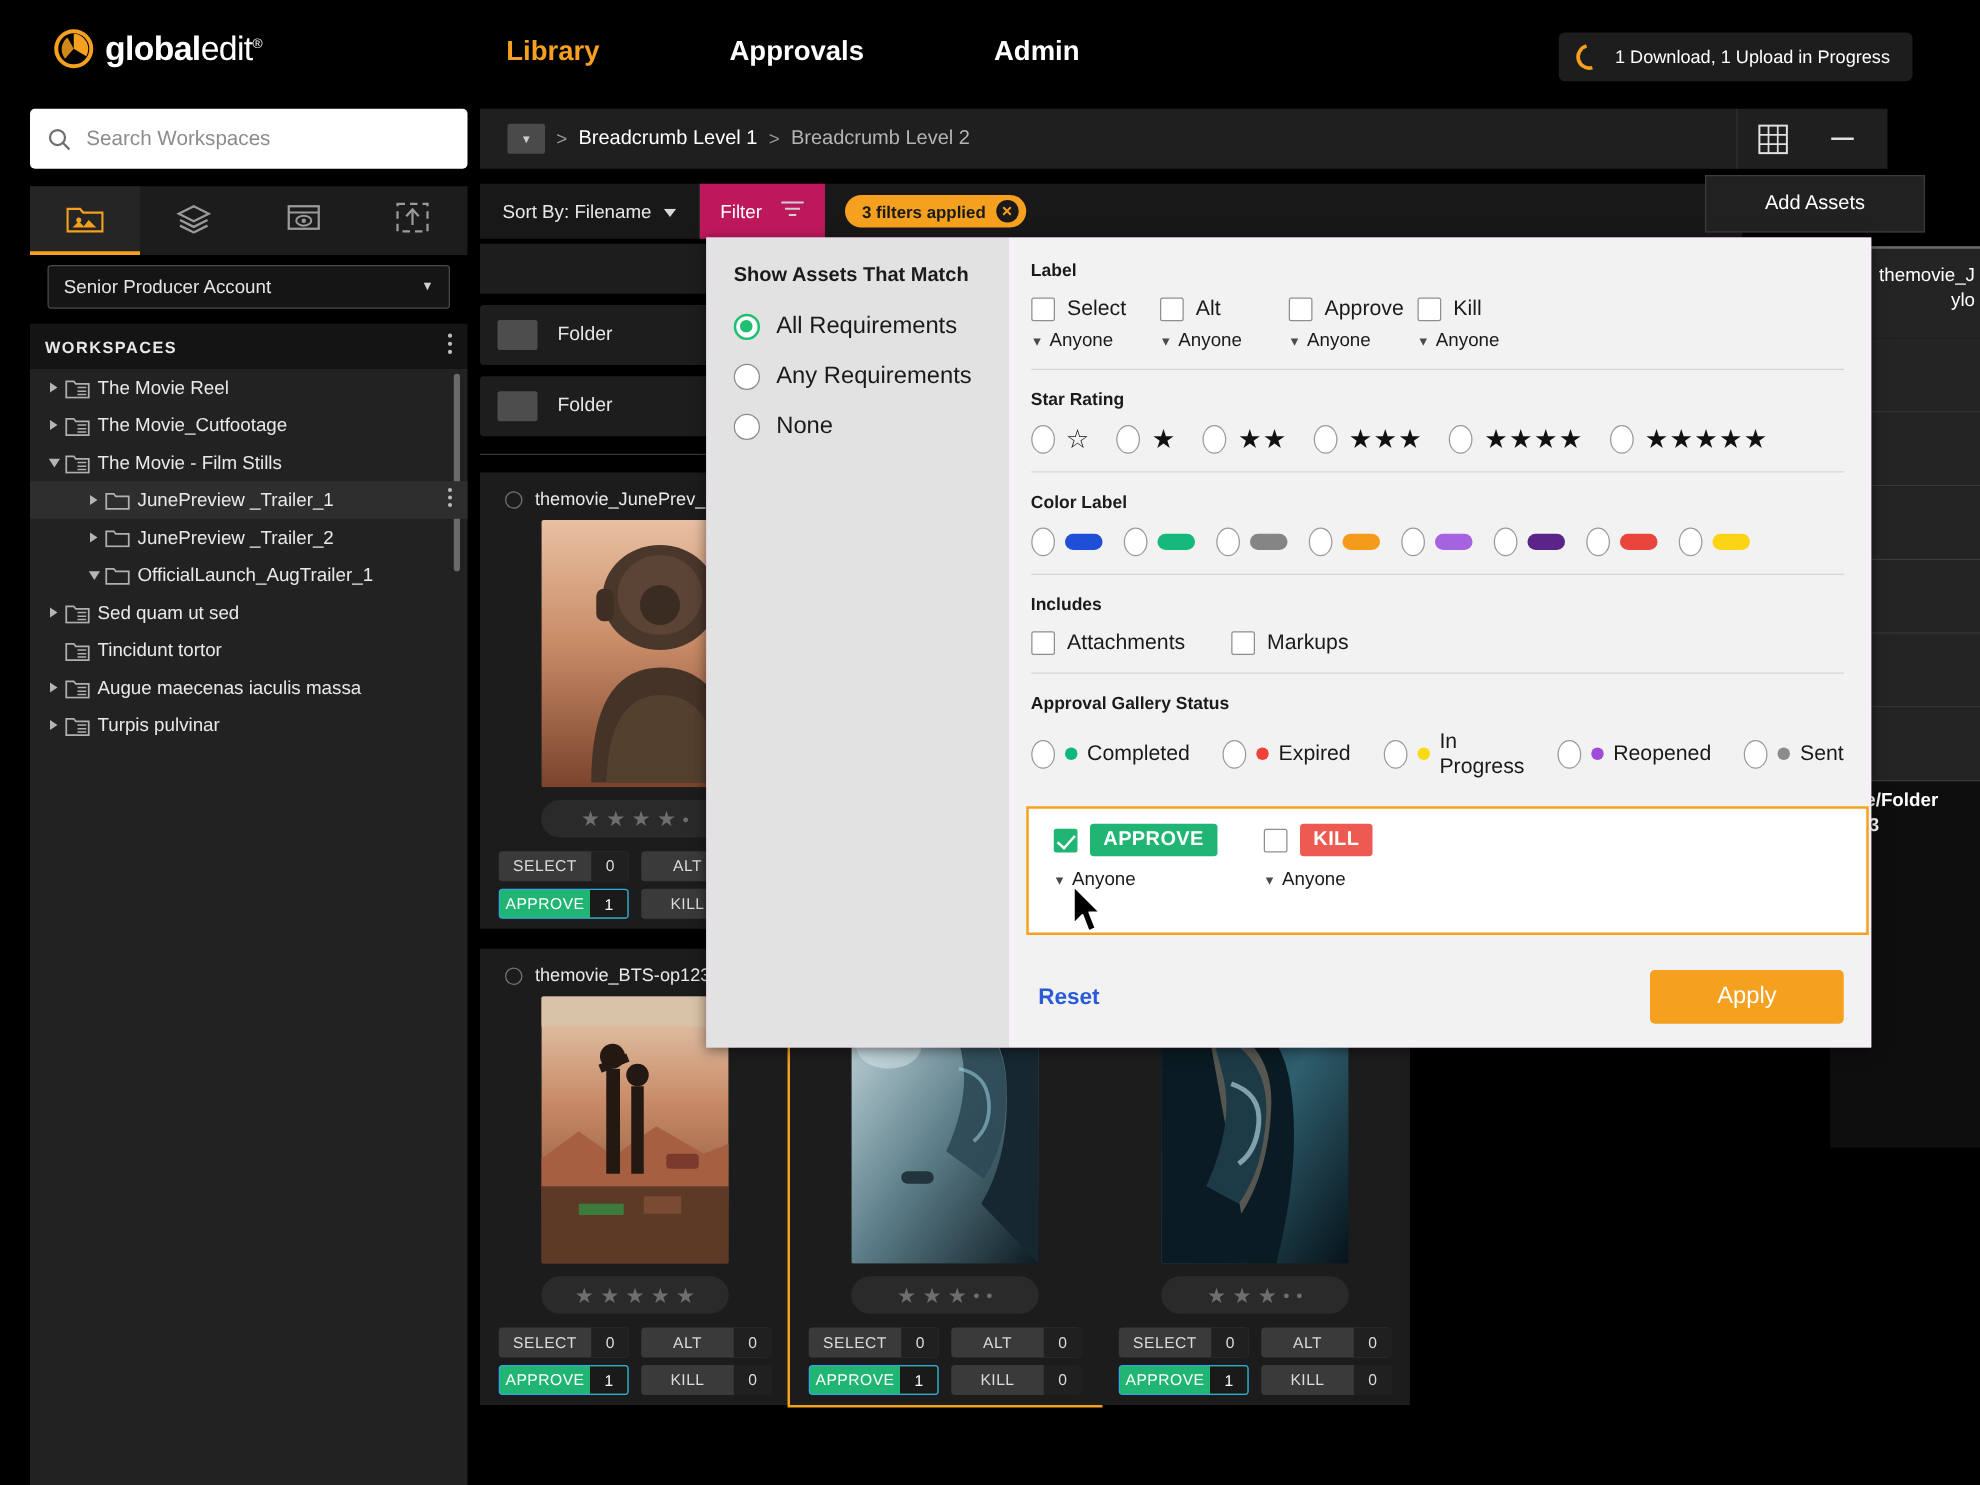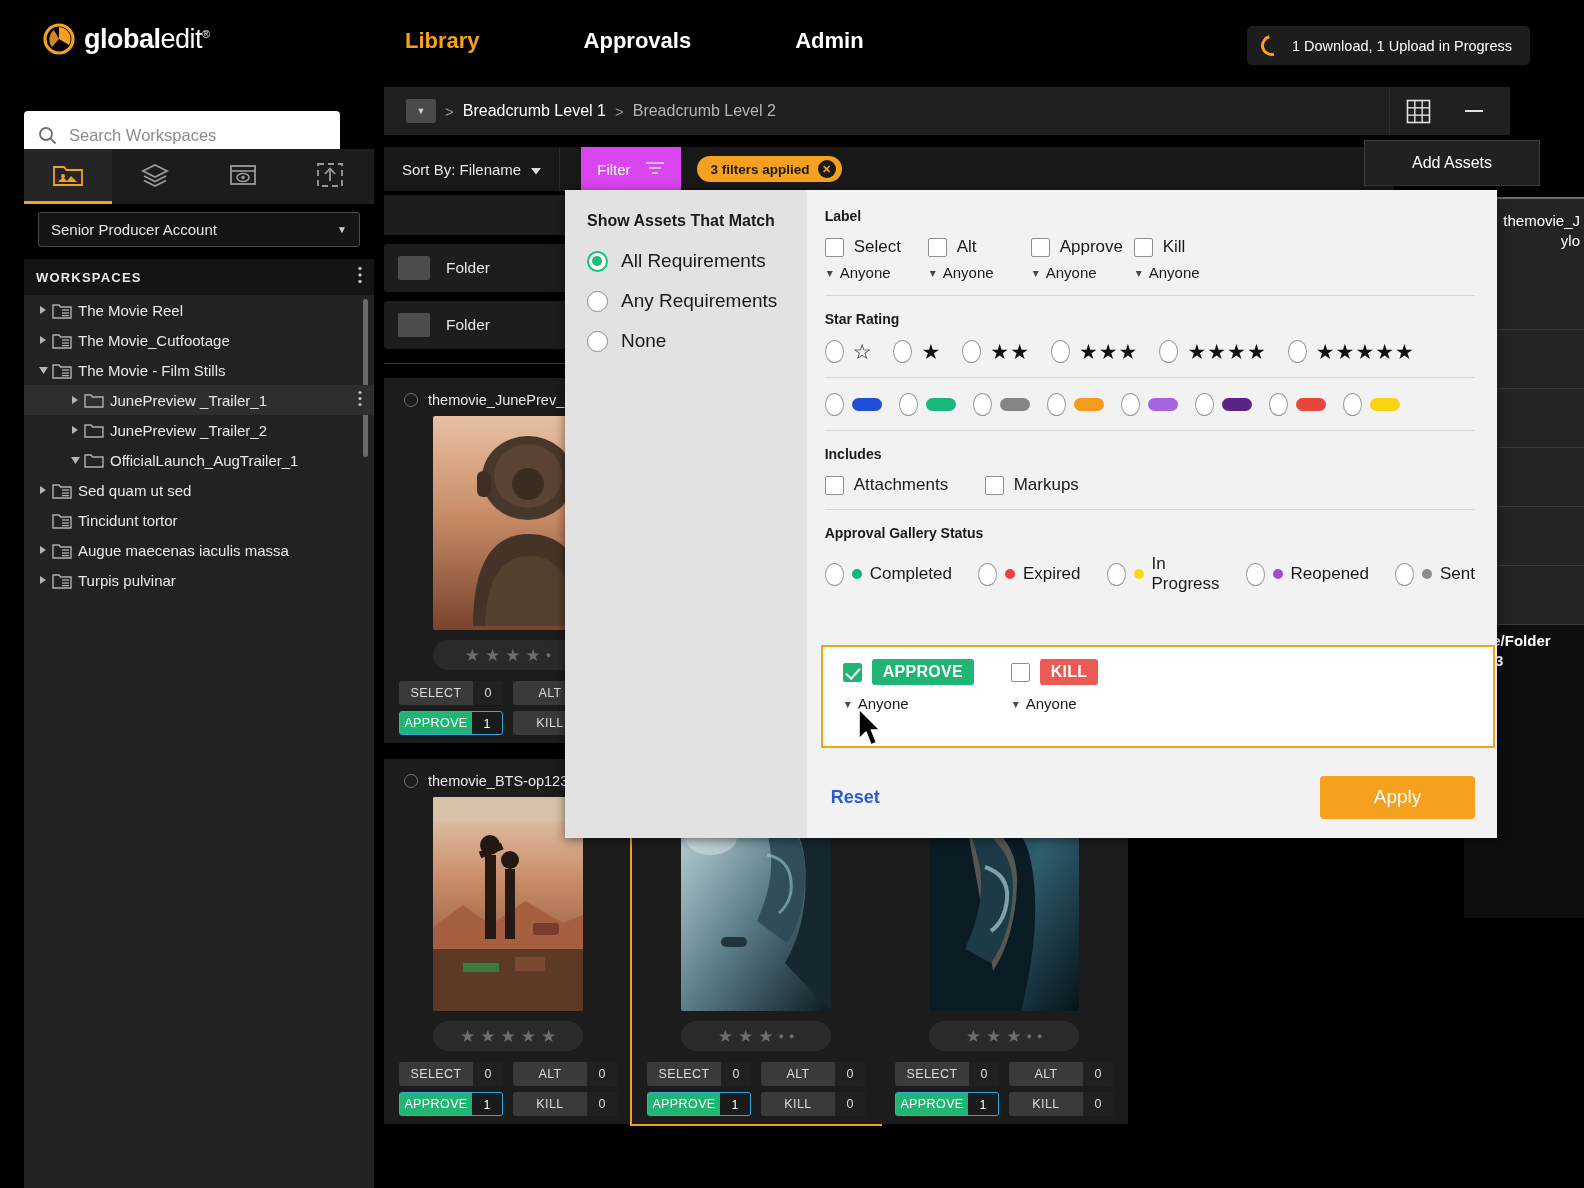--- a/index.html
+++ b/index.html
@@ -35,21 +35,21 @@
     font-size: 14.5px; color: #fff; cursor: pointer;
   }
   .spinner {
     width: 21px; height: 21px; border-radius: 50%;
     border: 3px solid #F5A01E; border-top-color: transparent; border-right-color: transparent;
     transform: rotate(30deg);
   }
 
   
   .sidebar { position: absolute; left: 0; top: 85px; width: 373px; height: 1103px; background: #000; }
-  .search-wrap { position: absolute; left: 24px; top: 2px; width: 316px; height: 48px; margin-top: 24px; }
+  .search-wrap { position: absolute; left: 24px; top: 2px; width: 350px; height: 48px; }
   .search-box {
     width: 100%; height: 100%; background: #fff; border-radius: 4px;
     display: flex; align-items: center; padding: 0 14px; gap: 12px;
   }
   .search-box .sicon { width: 19px; height: 19px; flex: 0 0 auto; }
   .search-box input {
     border: 0; outline: 0; background: transparent; font-size: 16.5px;
     color: #333; font-family: "Liberation Sans", sans-serif; width: 100%;
   }
   .search-box input::placeholder { color: #8c8c8c; }
@@ -120,21 +120,21 @@
   .crumb-ic { width: 56px; height: 48px; display: flex; align-items: center; justify-content: center; cursor: pointer; }
 
   .toolbar { position: absolute; left: 0; top: 62px; width: 1010px; height: 44px; background: #181818; display: flex; align-items: center; }
   .sortby {
     height: 44px; padding: 0 18px; display: flex; align-items: center; gap: 10px;
     font-size: 15px; color: #e7e7e7; cursor: pointer;
   }
   .tb-div { width: 1px; height: 44px; background: #2b2b2b; }
   .filterbtn {
     height: 44px; padding: 12px 16px; display: flex; align-items: center; gap: 14px;
-    background: #d946ef; font-size: 15px; color: #fff; cursor: pointer; margin-left: 21px;
+    background: #be185d; font-size: 15px; color: #fff; cursor: pointer;
   }
   .chips { display: flex; align-items: center; padding-left: 16px; }
   .chip {
     background: #F5A01E; color: #1a1a1a; font-size: 13.5px; font-weight: 700;
     border-radius: 13px; height: 26px; display: flex; align-items: center;
     padding: 0 6px 0 14px; gap: 8px; cursor: pointer;
   }
   .chip .x {
     width: 18px; height: 18px; border-radius: 50%; background: #1a1a1a; color: #F5A01E;
     display: flex; align-items: center; justify-content: center; font-size: 11px; font-weight: 700;
@@ -933,20 +933,21 @@
             <span class="fs">★★★★</span>
           </div>
           <div class="stargrp">
             <span class="ovradio"></span>
             <span class="fs">★★★★★</span>
           </div>
         </div>
       </div>
 
       <div class="sec">
+        <h4>Color Label</h4>
         <div class="colorrow">
           <div class="colgrp">
               <span class="ovradio"></span>
               <span class="swatch" style="background:#1E4FD6"></span>
             </div>
           <div class="colgrp">
               <span class="ovradio"></span>
               <span class="swatch" style="background:#17B87B"></span>
             </div>
           <div class="colgrp">

